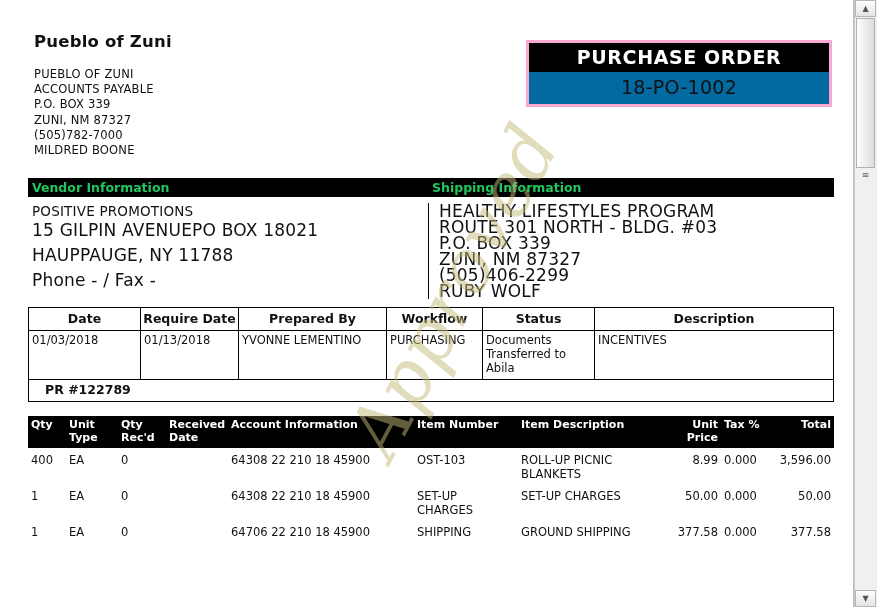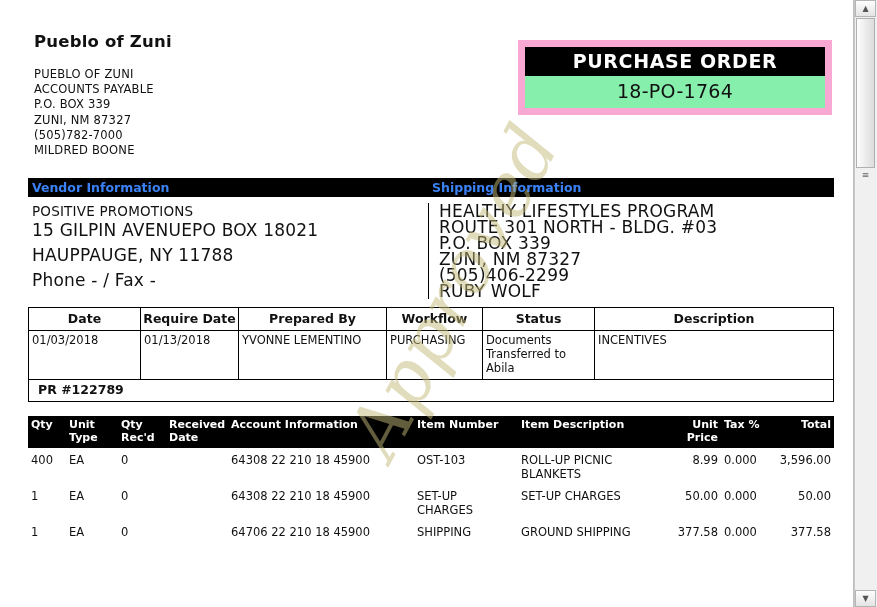--- a/index.html
+++ b/index.html
@@ -50,22 +50,22 @@
     margin: 16px 0 0 6px;
     font-size: 11.5px;
     line-height: 15.2px;
     letter-spacing: 0.2px;
   }
   .po-box {
     position: absolute;
     right: 2px;
     top: 18px;
     width: 300px;
-    border: 7px solid #f9a8d4;
-    background: #86efac;
+    border: 3px solid #f9a8d4;
+    background: #0369a1;
   }
   .po-title {
     background: #000;
     color: #fff;
     text-align: center;
     font-size: 19px;
     font-weight: bold;
     letter-spacing: 0.6px;
     padding: 3px 0 4px 0;
   }
@@ -73,21 +73,21 @@
     text-align: center;
     font-size: 19px;
     padding: 4px 0 6px 0;
     letter-spacing: 0.3px;
   }
 
   
   .bar {
     display: flex;
     background: #000;
-    color: #3b82f6;
+    color: #22c55e;
     font-size: 12.5px;
     font-weight: bold;
     height: 19px;
     align-items: center;
     margin-top: 6px;
   }
   .bar .c1 { width: 396px; padding-left: 4px; }
   .bar .c2 { flex: 1; padding-left: 4px; }
 
   .info-row {
@@ -139,21 +139,21 @@
   }
   .meta-table td {
     padding: 2px 3px 4px 3px;
     line-height: 14px;
   }
   .pr-row td {
     border: 1px solid #000;
     border-top: none;
     font-size: 12.5px;
     font-weight: bold;
-    padding: 3px 3px 4px 9px;
+    padding: 3px 3px 4px 16px;
   }
 
   
   .items {
     margin-top: 14px;
   }
   .items thead th {
     background: #000;
     color: #fff;
     font-size: 11px;
@@ -253,21 +253,21 @@
       <div class="org-addr">
         <div>PUEBLO OF ZUNI</div>
         <div>ACCOUNTS PAYABLE</div>
         <div>P.O. BOX 339</div>
         <div>ZUNI, NM   87327</div>
         <div>(505)782-7000</div>
         <div>MILDRED BOONE</div>
       </div>
       <div class="po-box">
         <div class="po-title">PURCHASE ORDER</div>
-        <div class="po-number">18-PO-1764</div>
+        <div class="po-number">18-PO-1002</div>
       </div>
     </div>
 
     <div class="bar">
       <div class="c1">Vendor Information</div>
       <div class="c2">Shipping Information</div>
     </div>
 
     <div class="info-row">
       <div class="info-left">

